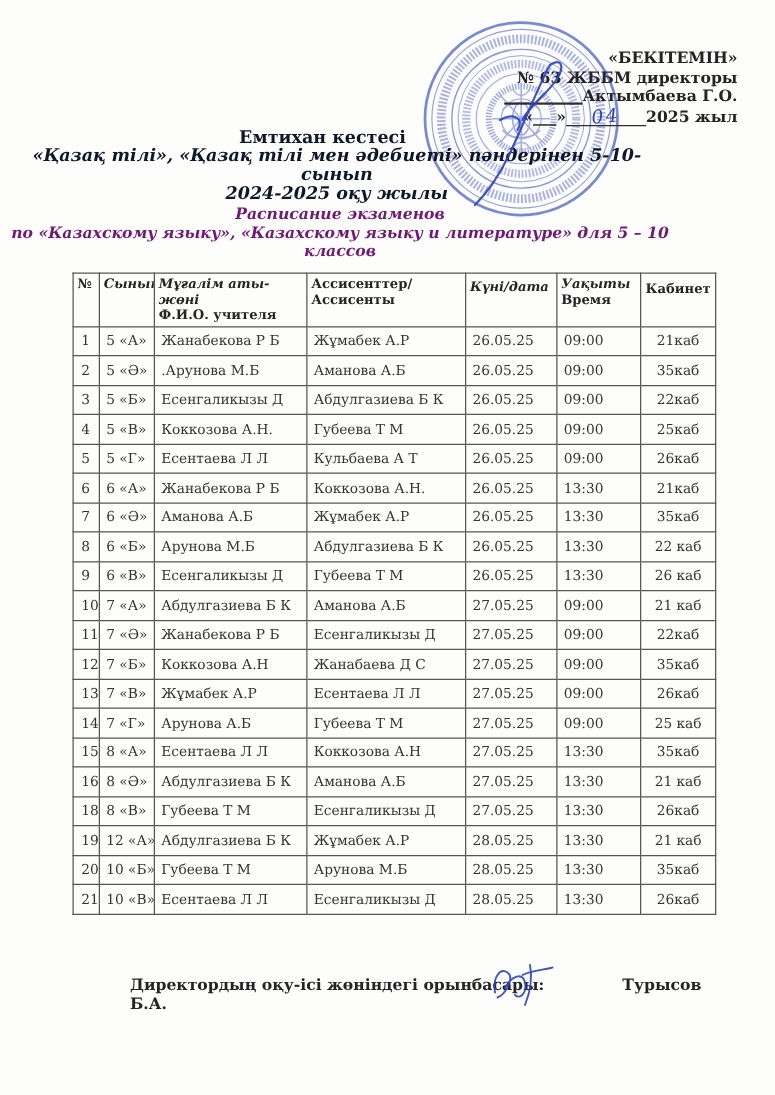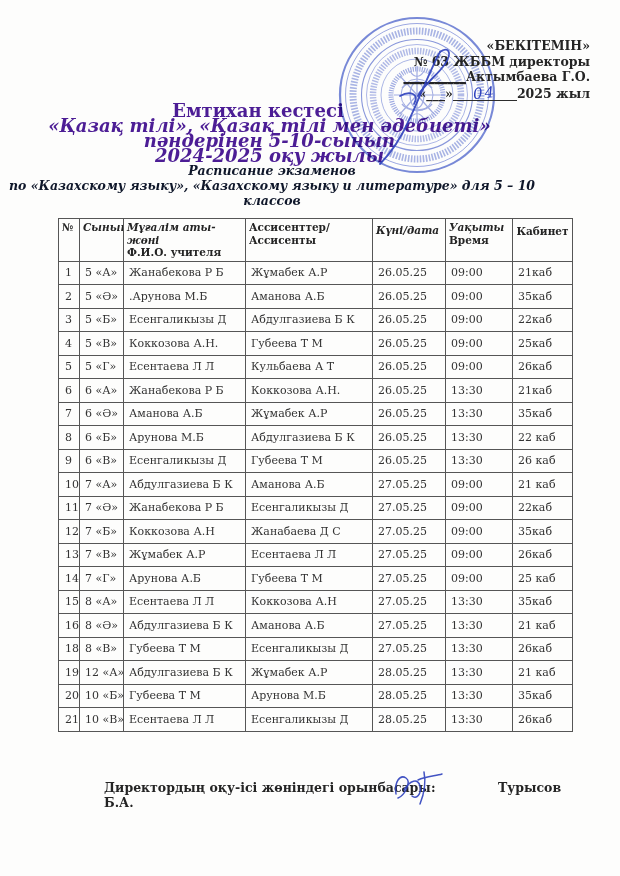--- a/index.html
+++ b/index.html
@@ -32,26 +32,26 @@
   .blankline { letter-spacing:0;text-decoration:underline; }
 
   
   .stamp { position:absolute; left:336px; top:14px; width:162px; height:162px;
            z-index:2; opacity:.85; mix-blend-mode:multiply; }
   .sig-header { position:absolute; left:352px; top:44px; width:110px; height:130px; z-index:4; }
   .sig-footer { position:absolute; left:390px; top:766px; width:60px; height:42px; z-index:4; }
 
   
   .titles-kk { position:absolute; top:103px; left:0; width:516px; text-align:center;
-               font-weight:bold; font-size:18px; line-height:15px; color:#4c1d95; z-index:1; }
+               font-weight:bold; font-size:14px; line-height:15px; color:#0f172a; z-index:1; }
   .titles-kk .t1 { font-style:normal; }
   .titles-kk .t2, .titles-kk .t3 { font-style:italic;margin-left:23px; }
   .titles-ru { position:absolute; top:163px; left:0; width:544px; text-align:center;
                font-weight:bold; font-style:italic; font-size:12.5px; line-height:15px;
-               color:#0f172a; z-index:1; }
+               color:#701a75; z-index:1; }
 
   
   table.schedule {
     position:absolute; top:218px; left:58px;
     width:514px; border-collapse:collapse; table-layout:fixed; z-index:1;
   }
   .schedule th, .schedule td { border:1px solid #565656; overflow:hidden; }
   .schedule thead th {
     font-size:10.5px; font-weight:bold; color:#242424;
     padding:2px 3px; height:32px; vertical-align:top; text-align:left;
@@ -61,21 +61,21 @@
   .schedule thead th .h-sub { display:block; font-style:normal; }
   .schedule th.c-num, .schedule th.c-room { vertical-align:top; }
   .schedule th.c-room { text-align:center; padding-top:6px; }
   .schedule th.c-date { padding-top:5px; }
   .schedule th.c-num { text-align:left; }
   .schedule tbody td {
     font-size:11px; color:#333; height:23.5px; padding:1px 5px;
     vertical-align:middle; white-space:nowrap;
   }
   .schedule tbody td:nth-child(1) { text-align:left; padding-left:6px; }
-  .schedule tbody td:nth-child(7) { text-align:left; }
+  .schedule tbody td:nth-child(7) { text-align:center; }
 
   
   .footer {
     position:absolute; top:780px; left:104px; width:480px;
     font-weight:bold; font-size:12.5px; color:#242424; z-index:3;
   }
   .footer .deputy-name { margin-left:58px; }
 </style>
 </head>
 <body>

